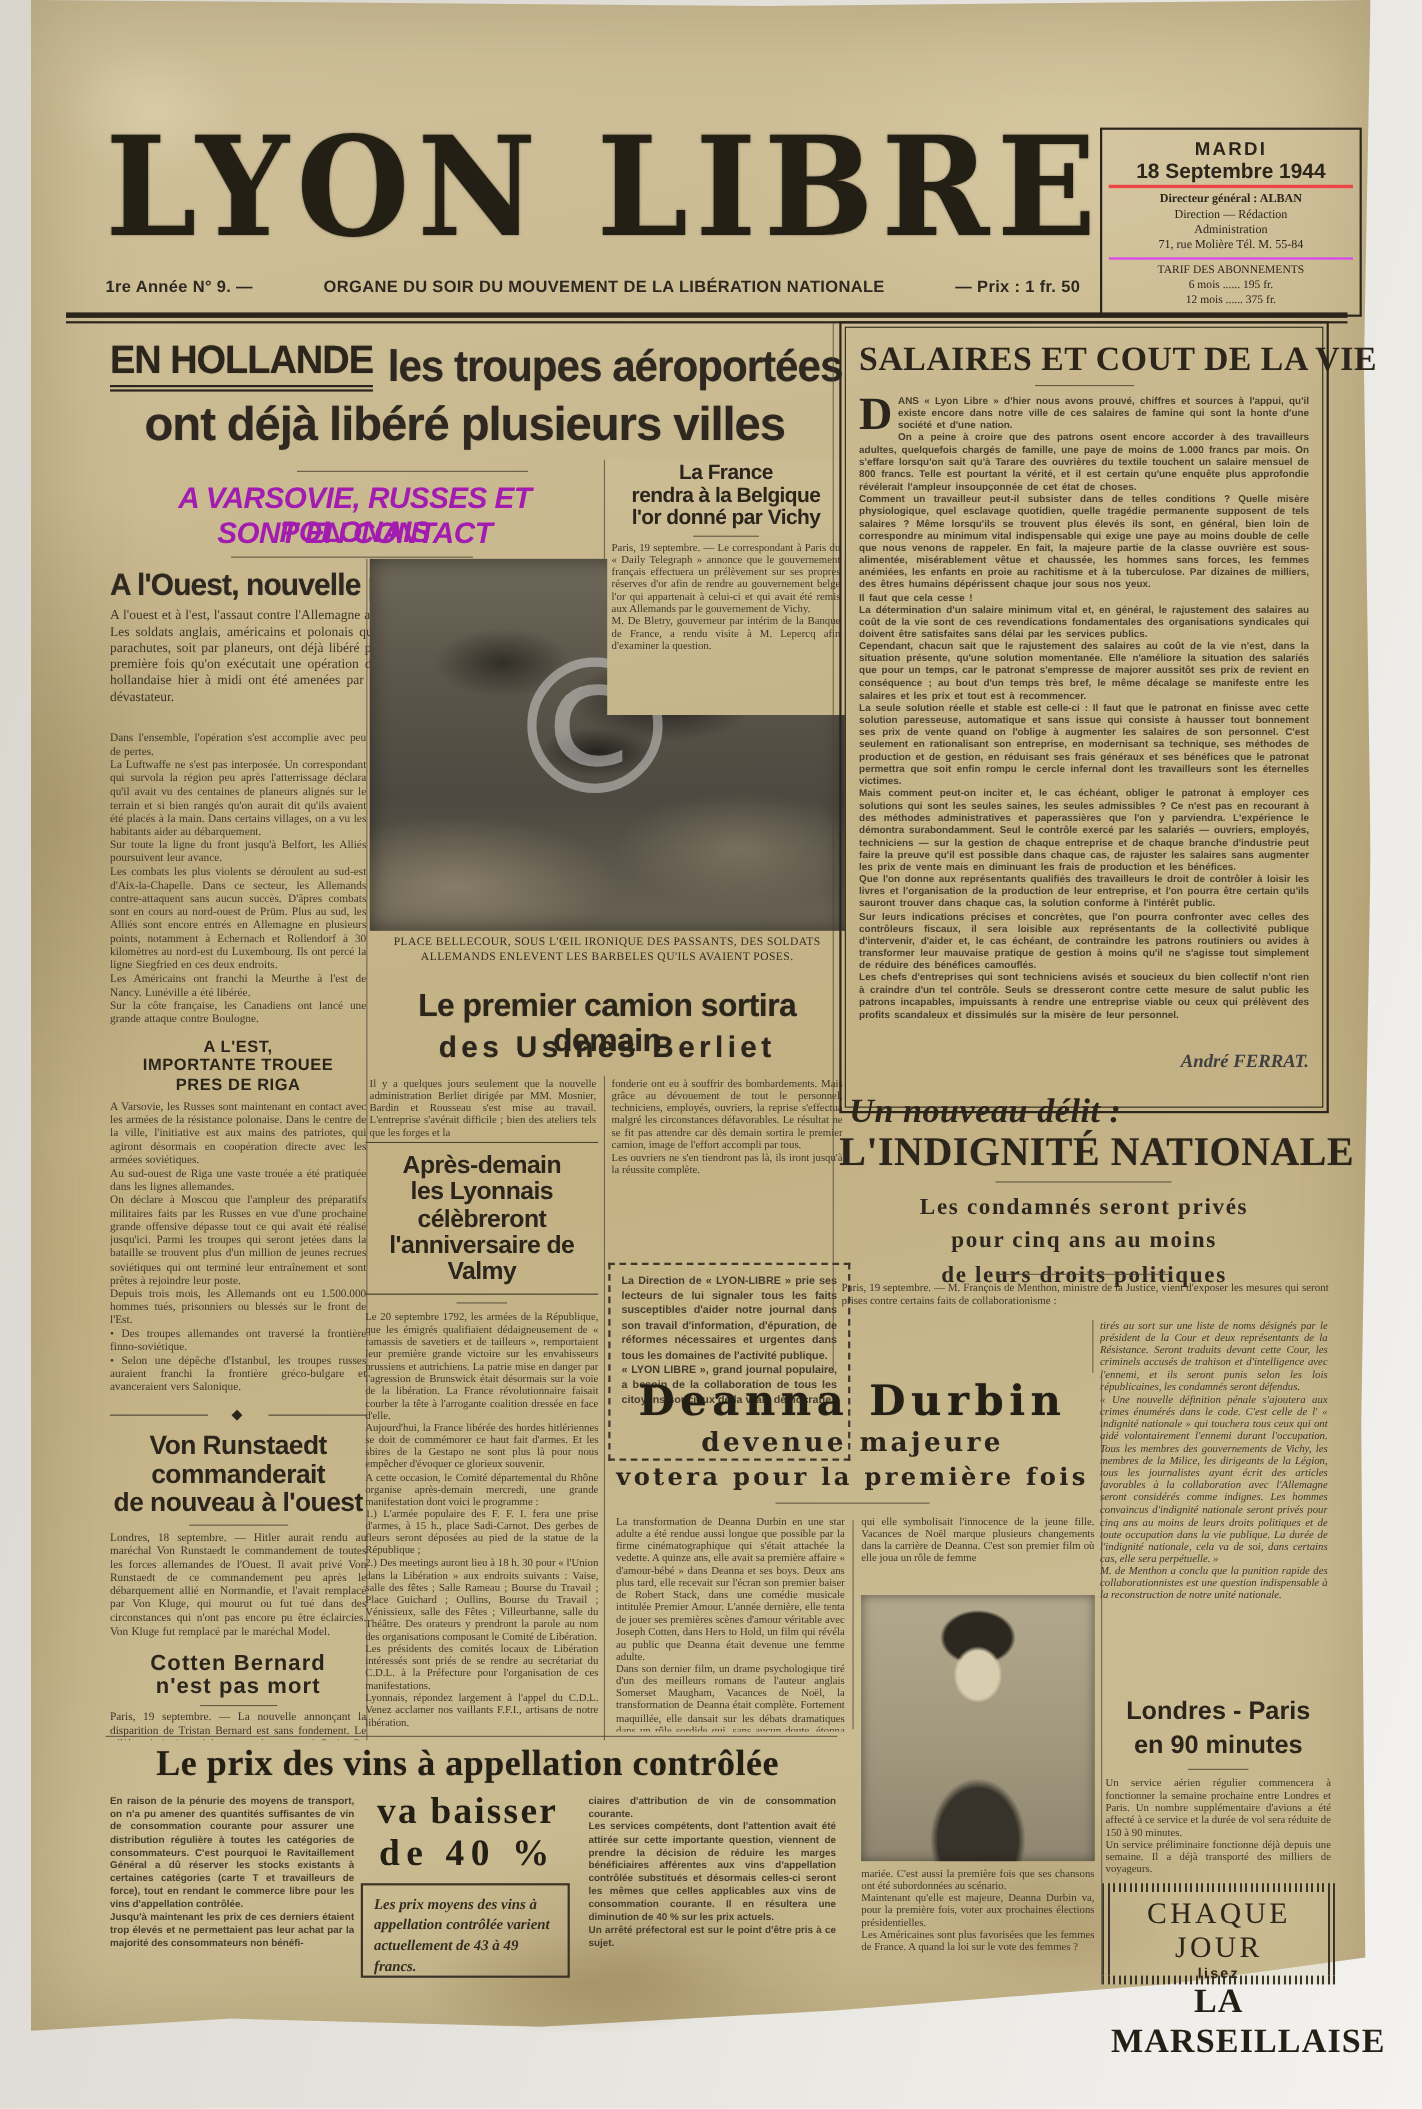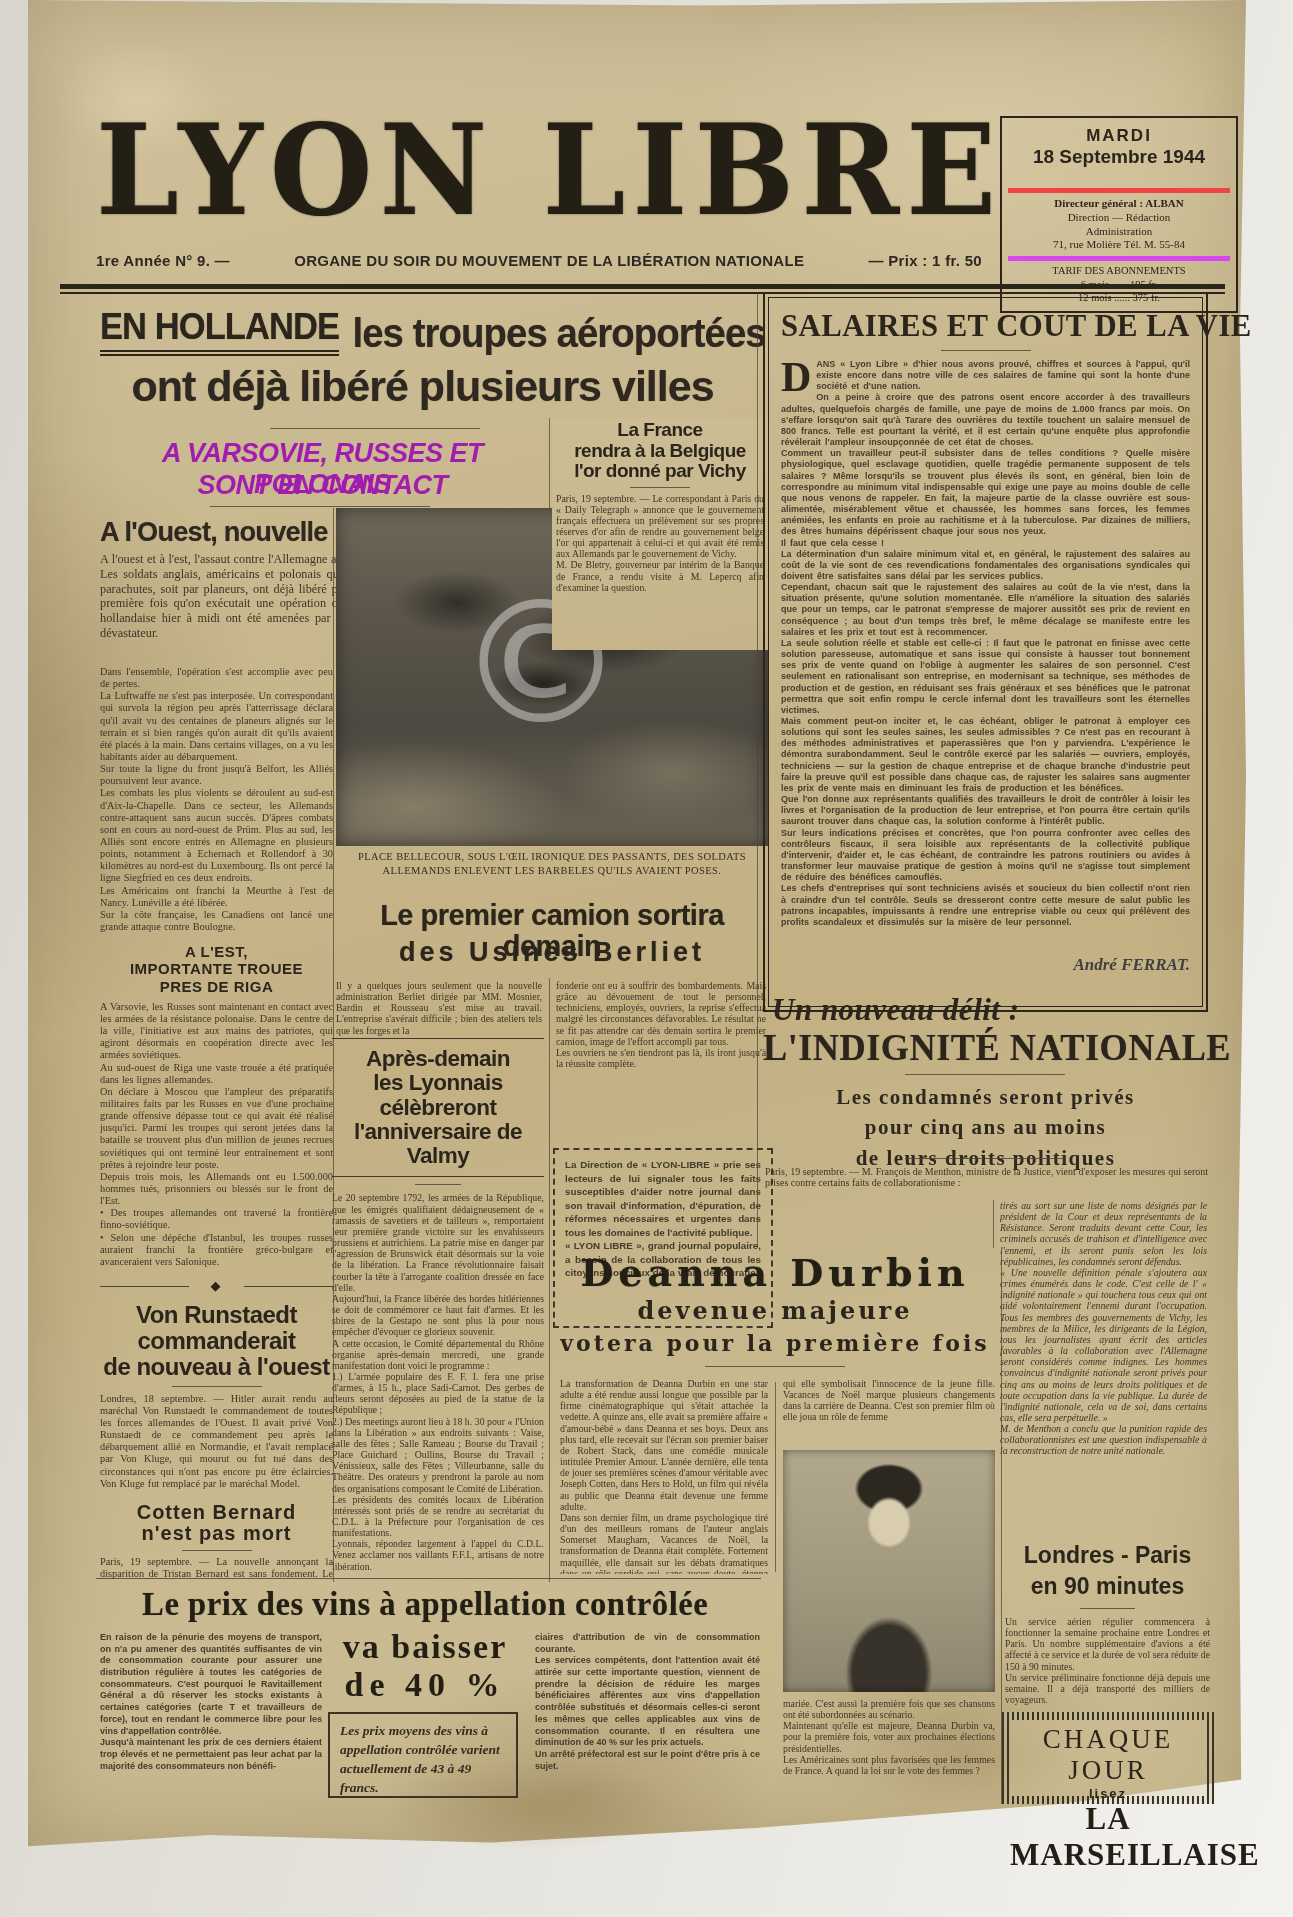--- a/index.html
+++ b/index.html
@@ -33,23 +33,23 @@
   .ctr{text-align:center;}
   .soft{text-shadow:0 0 1px rgba(43,37,27,.45);}
   .masthead{
     font-family:"DejaVu Serif",serif;font-weight:bold;font-size:118px;letter-spacing:7px;
     color:#241f15;transform:scaleY(1.06);transform-origin:left top;white-space:nowrap;
     text-shadow:0 0 2px rgba(36,31,21,.55);
   }
   .issue-row{font-family:"Liberation Sans",sans-serif;font-weight:bold;font-size:15px;color:#2e2820;display:flex;justify-content:space-between;letter-spacing:.3px;}
   .datebox{border:2px solid #2b251b;padding:8px 6px 6px;text-align:center;color:#2b251b;background:rgba(210,196,158,.35);}
   .datebox .day{font-family:"Liberation Sans",sans-serif;font-weight:bold;font-size:17px;letter-spacing:2px;}
-  .datebox .date{font-family:"Liberation Sans",sans-serif;font-weight:bold;font-size:19px;border-bottom:5px solid #ef4444;padding-bottom:20px;margin-bottom:4px;}
+  .datebox .date{font-family:"Liberation Sans",sans-serif;font-weight:bold;font-size:19px;border-bottom:3px solid #ef4444;padding-bottom:0;margin-bottom:4px;}
   .datebox .small{font-size:11px;line-height:1.25;}
-  .datebox .tarif{font-size:10.5px;border-top:5px solid #d946ef;margin-top:4px;padding-top:3px;line-height:1.3;}
+  .datebox .tarif{font-size:10.5px;border-top:2px solid #d946ef;margin-top:4px;padding-top:3px;line-height:1.3;}
   .kicker{font-family:"Liberation Sans",sans-serif;font-weight:bold;font-size:36px;letter-spacing:-1px;color:#2b251b;border-bottom:6px double #2b251b;padding-bottom:2px;white-space:nowrap;}
   .head-xl{font-family:"Liberation Sans",sans-serif;font-weight:bold;font-size:40px;letter-spacing:-1px;color:#2e2820;white-space:nowrap;}
   .subhead-it{font-family:"Liberation Sans",sans-serif;font-weight:bold;font-style:italic;font-size:27px;letter-spacing:-.5px;color:#a21caf;}
   .west-head{font-family:"Liberation Sans",sans-serif;font-weight:bold;font-size:28px;letter-spacing:-.8px;color:#2e2820;white-space:nowrap;}
   .body-txt{font-size:10.3px;line-height:1.18;color:#3c3527;word-spacing:.5px;}
   .body-sm{font-size:9.8px;line-height:1.14;color:#3c3527;}
   .h-small-caps{font-family:"Liberation Sans",sans-serif;font-weight:bold;font-size:15px;line-height:1.15;letter-spacing:.5px;color:#2b251b;}
   .h-cond{font-family:"Liberation Sans",sans-serif;font-weight:bold;letter-spacing:-.5px;color:#2b251b;line-height:1.08;}
   .photo1{
     background:

